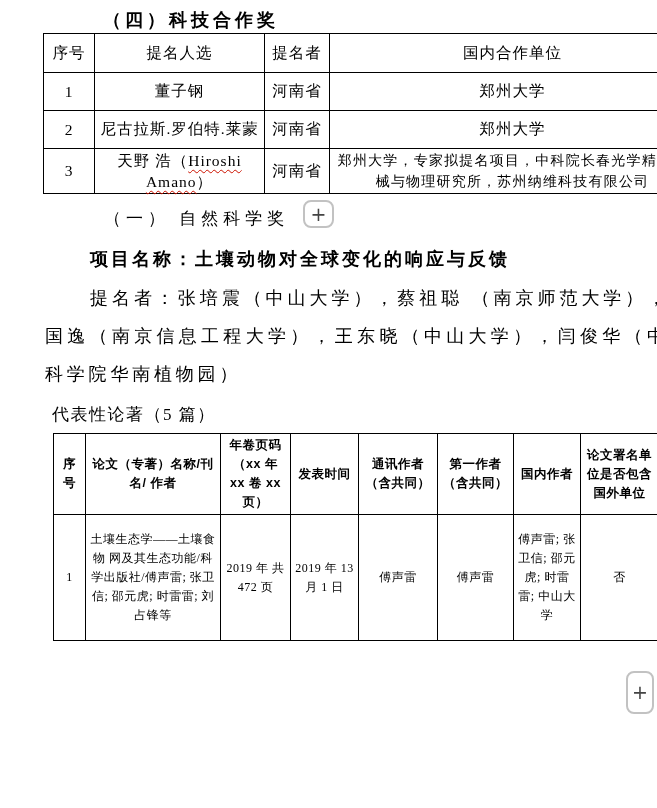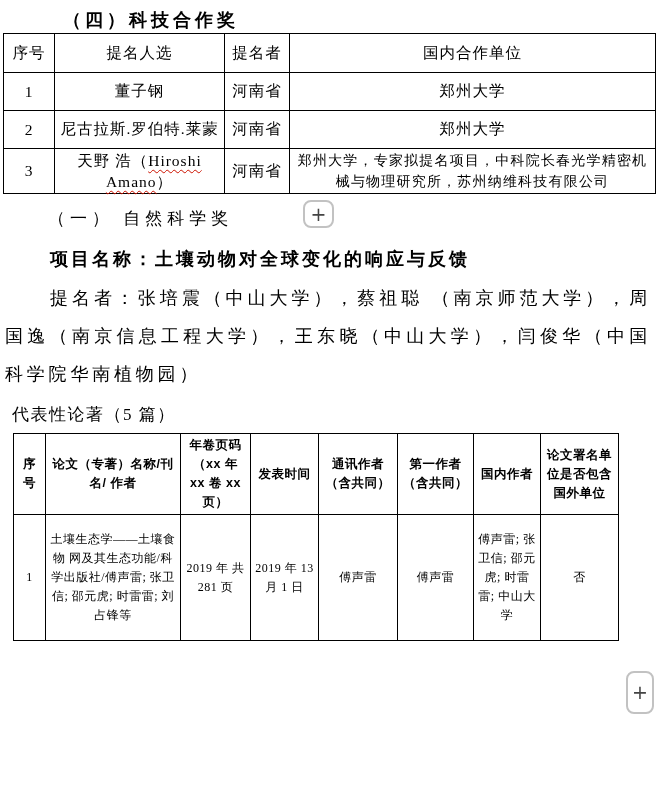--- a/index.html
+++ b/index.html
@@ -5,41 +5,42 @@
   * { margin: 0; padding: 0; box-sizing: border-box; }
   html, body { background: #ffffff; }
   #page {
     position: relative;
     width: 657px;
     height: 808px;
     background: #ffffff;
     color: #000000;
     font-family: "Liberation Serif", "DejaVu Serif", serif;
     overflow: hidden;
+    padding-left: 40px;
   }
 
   
   .sec-title1 {
     margin: 8px 0 0 63px;
     height: 25px;
     font-size: 18px;
     font-weight: bold;
     letter-spacing: 4px;
     line-height: 25px;
   }
   .heading2 {
     margin: 22px 0 0 62px;
     height: 24px;
     font-size: 18px;
     font-weight: bold;
     letter-spacing: 4.5px;
     line-height: 24px;
   }
   .sub1 {
-    margin: 13px 0 0 48px;
+    margin: 13px 0 0 64px;
     height: 23px;
     font-size: 17px;
     letter-spacing: 5px;
     line-height: 23px;
   }
   .project {
     margin: 18px 0 0 50px;
     height: 22px;
     font-size: 18px;
     font-weight: bold;
@@ -211,21 +212,21 @@
       <th>年卷页码 （xx 年 xx 卷 xx 页）</th>
       <th>发表时间</th>
       <th>通讯作者 （含共同）</th>
       <th>第一作者 （含共同）</th>
       <th>国内作者</th>
       <th>论文署名单位是否包含国外单位</th>
     </tr>
     <tr class="d">
       <td>1</td>
       <td>土壤生态学——土壤食物 网及其生态功能/科学出版社/傅声雷; 张卫信; 邵元虎; 时雷雷; 刘占锋等</td>
-      <td>2019 年 共 281 页</td>
+      <td>2019 年 共 472 页</td>
       <td>2019 年 13 月 1 日</td>
       <td>傅声雷</td>
       <td>傅声雷</td>
       <td class="small-authors">傅声雷; 张卫信; 邵元虎; 时雷雷; 中山大学</td>
       <td>否</td>
     </tr>
   </tbody>
     </table>
 
   <div class="plus-btn" id="plus-top">

